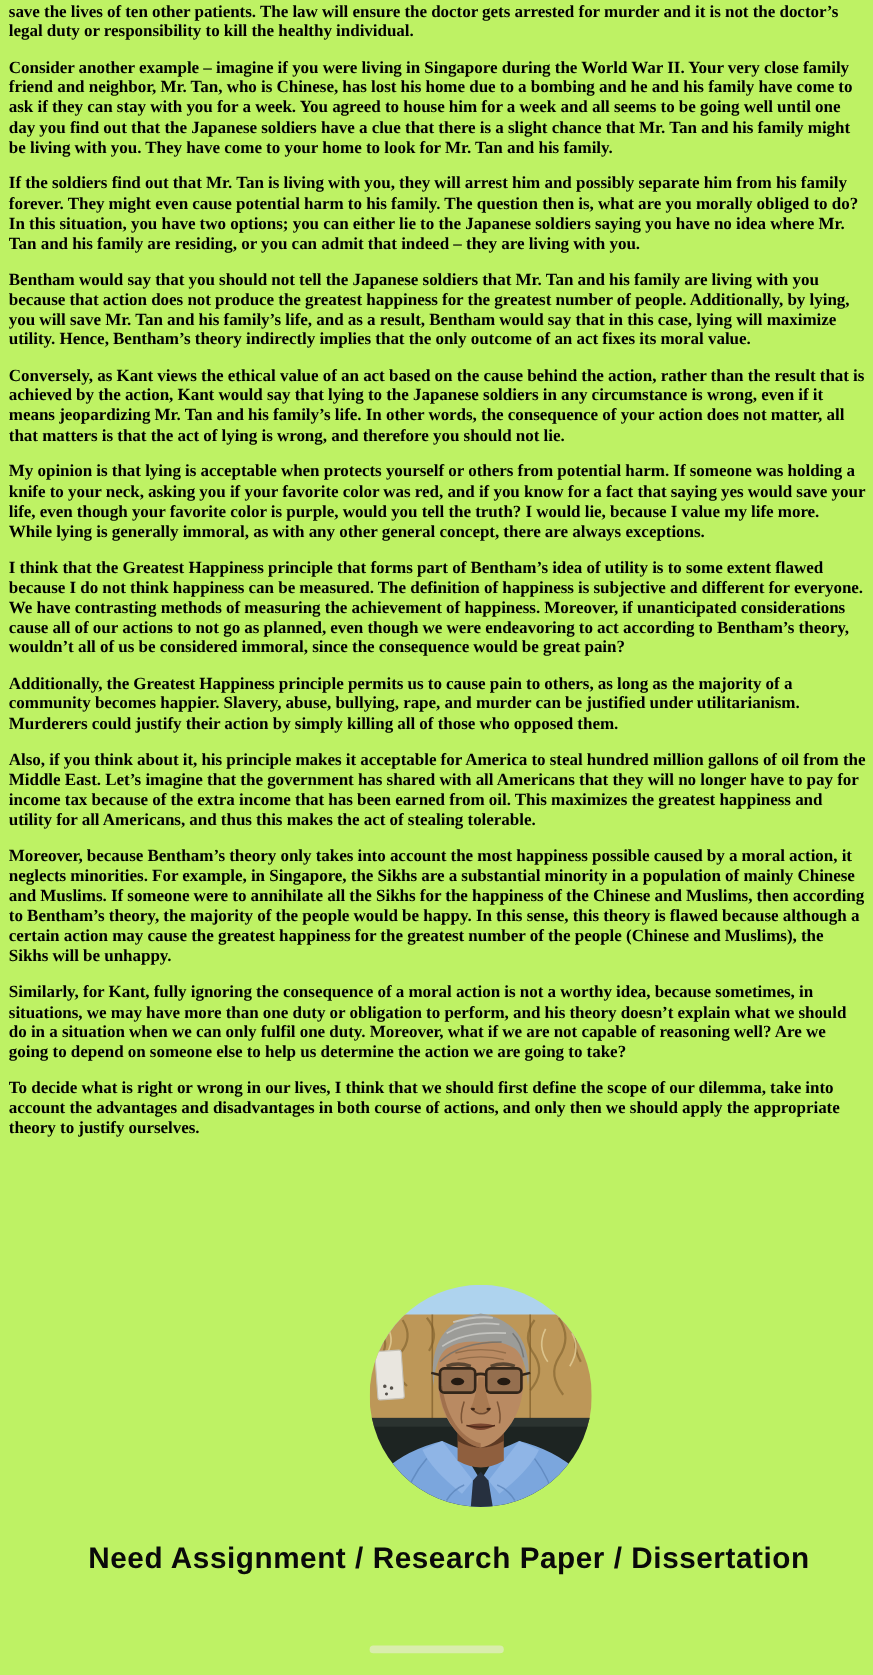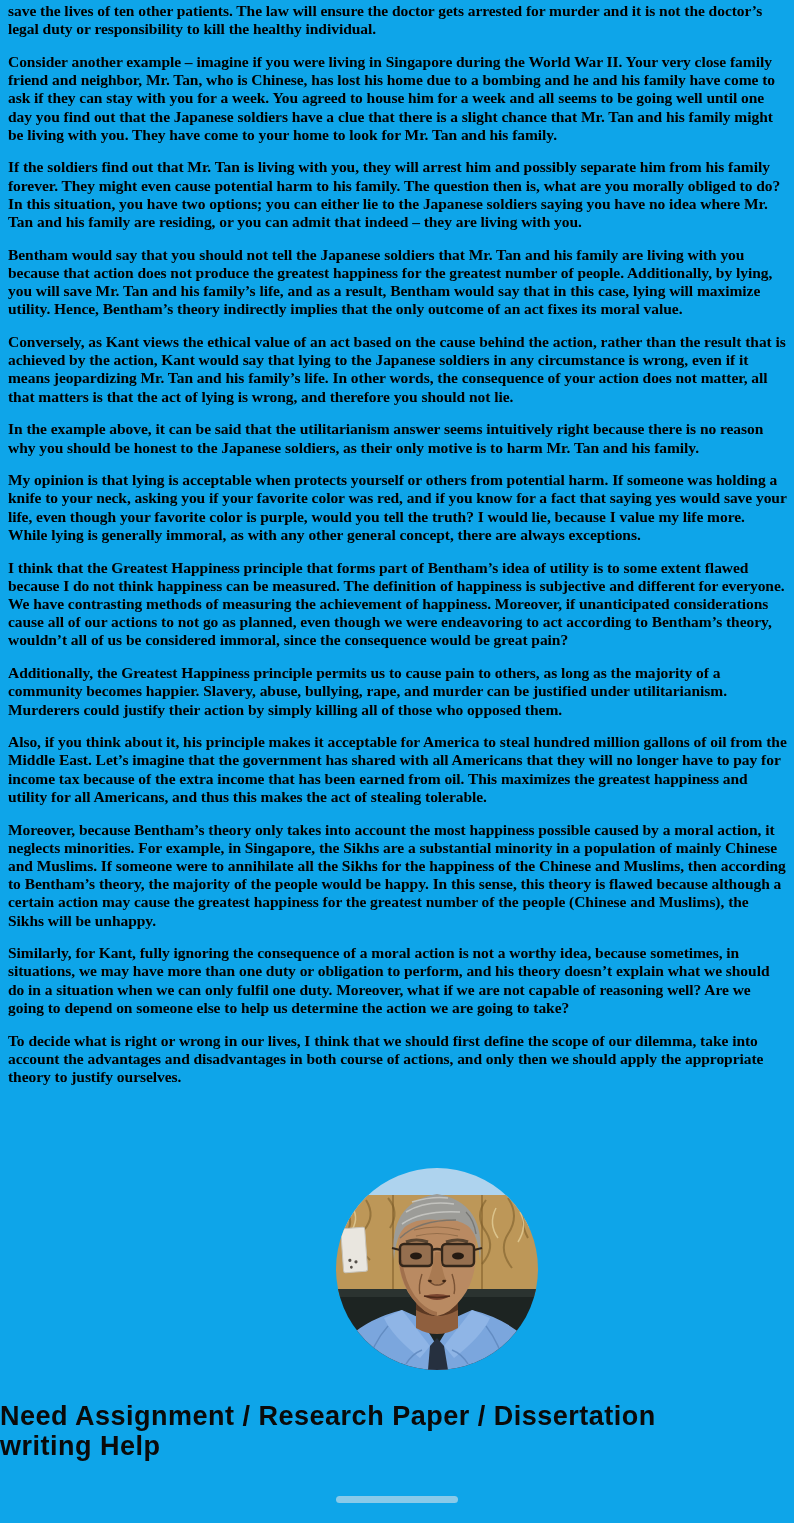--- a/index.html
+++ b/index.html
@@ -9,21 +9,21 @@
     background: #ffffff;
     position: relative;
     overflow: hidden;
     font-family: "Liberation Serif", serif;
   }
   .page {
     position: absolute;
     inset: 0;
     width: 794px;
     height: 1523px;
-    background: #0ea5e9;
+    background: #bef264;
   }
   .essay {
     position: absolute;
     top: 2px;
     left: 8px;
     width: 779px;
     color: #000000;
   }
   .essay p {
     margin: 0 0 14.5px 0;
@@ -42,21 +42,21 @@
     height: 202px;
     border-radius: 50%;
     overflow: hidden;
   }
   .photo-wrap svg { display: block; width: 202px; height: 202px; }
   .advert {
     position: absolute;
     top: 1401px;
     left: 0;
     width: 736px;
-    text-align: left;
+    text-align: right;
     color: #0a0a0a;
     font-family: "Liberation Sans", sans-serif;
     font-weight: bold;
     font-size: 27px;
     line-height: 30px;
     letter-spacing: 0.5px;
   }
   .smudge {
     position: absolute;
     left: 336px;
@@ -72,21 +72,20 @@
 <body>
 
 <div class="page">
 
   <section class="essay">
     <p>save the lives of ten other patients. The law will ensure the doctor gets arrested for murder and it is not the doctor’s legal duty or responsibility to kill the healthy individual.</p>
     <p>Consider another example – imagine if you were living in Singapore during the World War II. Your very close family friend and neighbor, Mr. Tan, who is Chinese, has lost his home due to a bombing and he and his family have come to ask if they can stay with you for a week. You agreed to house him for a week and all seems to be going well until one day you find out that the Japanese soldiers have a clue that there is a slight chance that Mr. Tan and his family might be living with you. They have come to your home to look for Mr. Tan and his family.</p>
     <p>If the soldiers find out that Mr. Tan is living with you, they will arrest him and possibly separate him from his family forever. They might even cause potential harm to his family. The question then is, what are you morally obliged to do? In this situation, you have two options; you can either lie to the Japanese soldiers saying you have no idea where Mr. Tan and his family are residing, or you can admit that indeed – they are living with you.</p>
     <p>Bentham would say that you should not tell the Japanese soldiers that Mr. Tan and his family are living with you because that action does not produce the greatest happiness for the greatest number of people. Additionally, by lying, you will save Mr. Tan and his family’s life, and as a result, Bentham would say that in this case, lying will maximize utility. Hence, Bentham’s theory indirectly implies that the only outcome of an act fixes its moral value.</p>
     <p>Conversely, as Kant views the ethical value of an act based on the cause behind the action, rather than the result that is achieved by the action, Kant would say that lying to the Japanese soldiers in any circumstance is wrong, even if it means jeopardizing Mr. Tan and his family’s life. In other words, the consequence of your action does not matter, all that matters is that the act of lying is wrong, and therefore you should not lie.</p>
-    <p>In the example above, it can be said that the utilitarianism answer seems intuitively right because there is no reason why you should be honest to the Japanese soldiers, as their only motive is to harm Mr. Tan and his family.</p>
     <p>My opinion is that lying is acceptable when protects yourself or others from potential harm. If someone was holding a knife to your neck, asking you if your favorite color was red, and if you know for a fact that saying yes would save your life, even though your favorite color is purple, would you tell the truth? I would lie, because I value my life more. While lying is generally immoral, as with any other general concept, there are always exceptions.</p>
     <p>I think that the Greatest Happiness principle that forms part of Bentham’s idea of utility is to some extent flawed because I do not think happiness can be measured. The definition of happiness is subjective and different for everyone. We have contrasting methods of measuring the achievement of happiness. Moreover, if unanticipated considerations cause all of our actions to not go as planned, even though we were endeavoring to act according to Bentham’s theory, wouldn’t all of us be considered immoral, since the consequence would be great pain?</p>
     <p>Additionally, the Greatest Happiness principle permits us to cause pain to others, as long as the majority of a community becomes happier. Slavery, abuse, bullying, rape, and murder can be justified under utilitarianism. Murderers could justify their action by simply killing all of those who opposed them.</p>
     <p>Also, if you think about it, his principle makes it acceptable for America to steal hundred million gallons of oil from the Middle East. Let’s imagine that the government has shared with all Americans that they will no longer have to pay for income tax because of the extra income that has been earned from oil. This maximizes the greatest happiness and utility for all Americans, and thus this makes the act of stealing tolerable.</p>
     <p>Moreover, because Bentham’s theory only takes into account the most happiness possible caused by a moral action, it neglects minorities. For example, in Singapore, the Sikhs are a substantial minority in a population of mainly Chinese and Muslims. If someone were to annihilate all the Sikhs for the happiness of the Chinese and Muslims, then according to Bentham’s theory, the majority of the people would be happy. In this sense, this theory is flawed because although a certain action may cause the greatest happiness for the greatest number of the people (Chinese and Muslims), the Sikhs will be unhappy.</p>
     <p>Similarly, for Kant, fully ignoring the consequence of a moral action is not a worthy idea, because sometimes, in situations, we may have more than one duty or obligation to perform, and his theory doesn’t explain what we should do in a situation when we can only fulfil one duty. Moreover, what if we are not capable of reasoning well? Are we going to depend on someone else to help us determine the action we are going to take?</p>
     <p>To decide what is right or wrong in our lives, I think that we should first define the scope of our dilemma, take into account the advantages and disadvantages in both course of actions, and only then we should apply the appropriate theory to justify ourselves.</p>
   </section>
 
   <figure class="photo-wrap">
@@ -179,18 +178,17 @@
       <path d="M86,106 Q82,118 84,126" stroke="#7a5335" stroke-width="1.4" fill="none"></path>
       <path d="M116,106 Q120,118 118,126" stroke="#7a5335" stroke-width="1.4" fill="none"></path>
 
       <path d="M88,128 Q101,124 114,128 Q101,136 88,128 Z" fill="#7a4630"></path>
       <path d="M88,128 Q101,131 114,128" stroke="#4e2a19" stroke-width="1.4" fill="none"></path>
     </svg>
   </figure>
 
   <footer class="advert">
     <div>Need Assignment / Research Paper / Dissertation</div>
-    <div>writing Help</div>
   </footer>
 
   <div class="smudge"></div>
 
 </div>
 
 </body></html>

